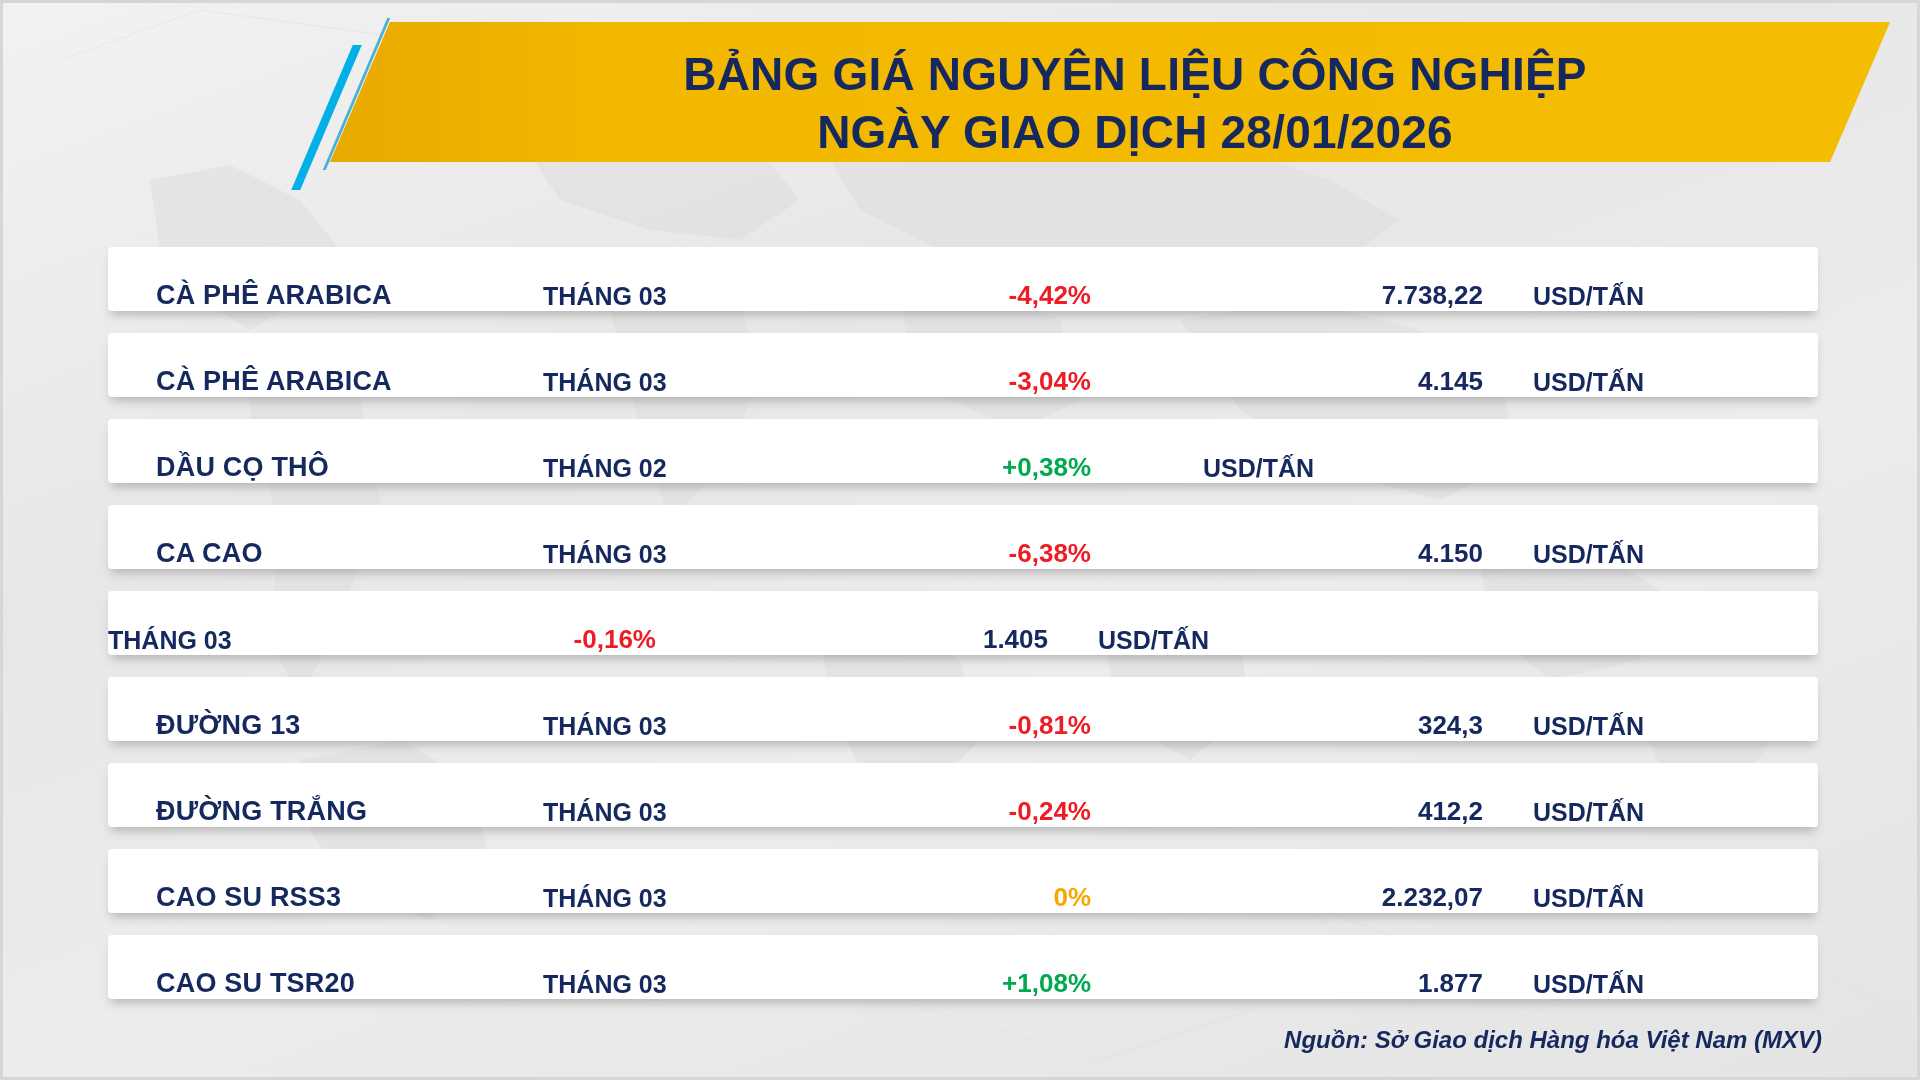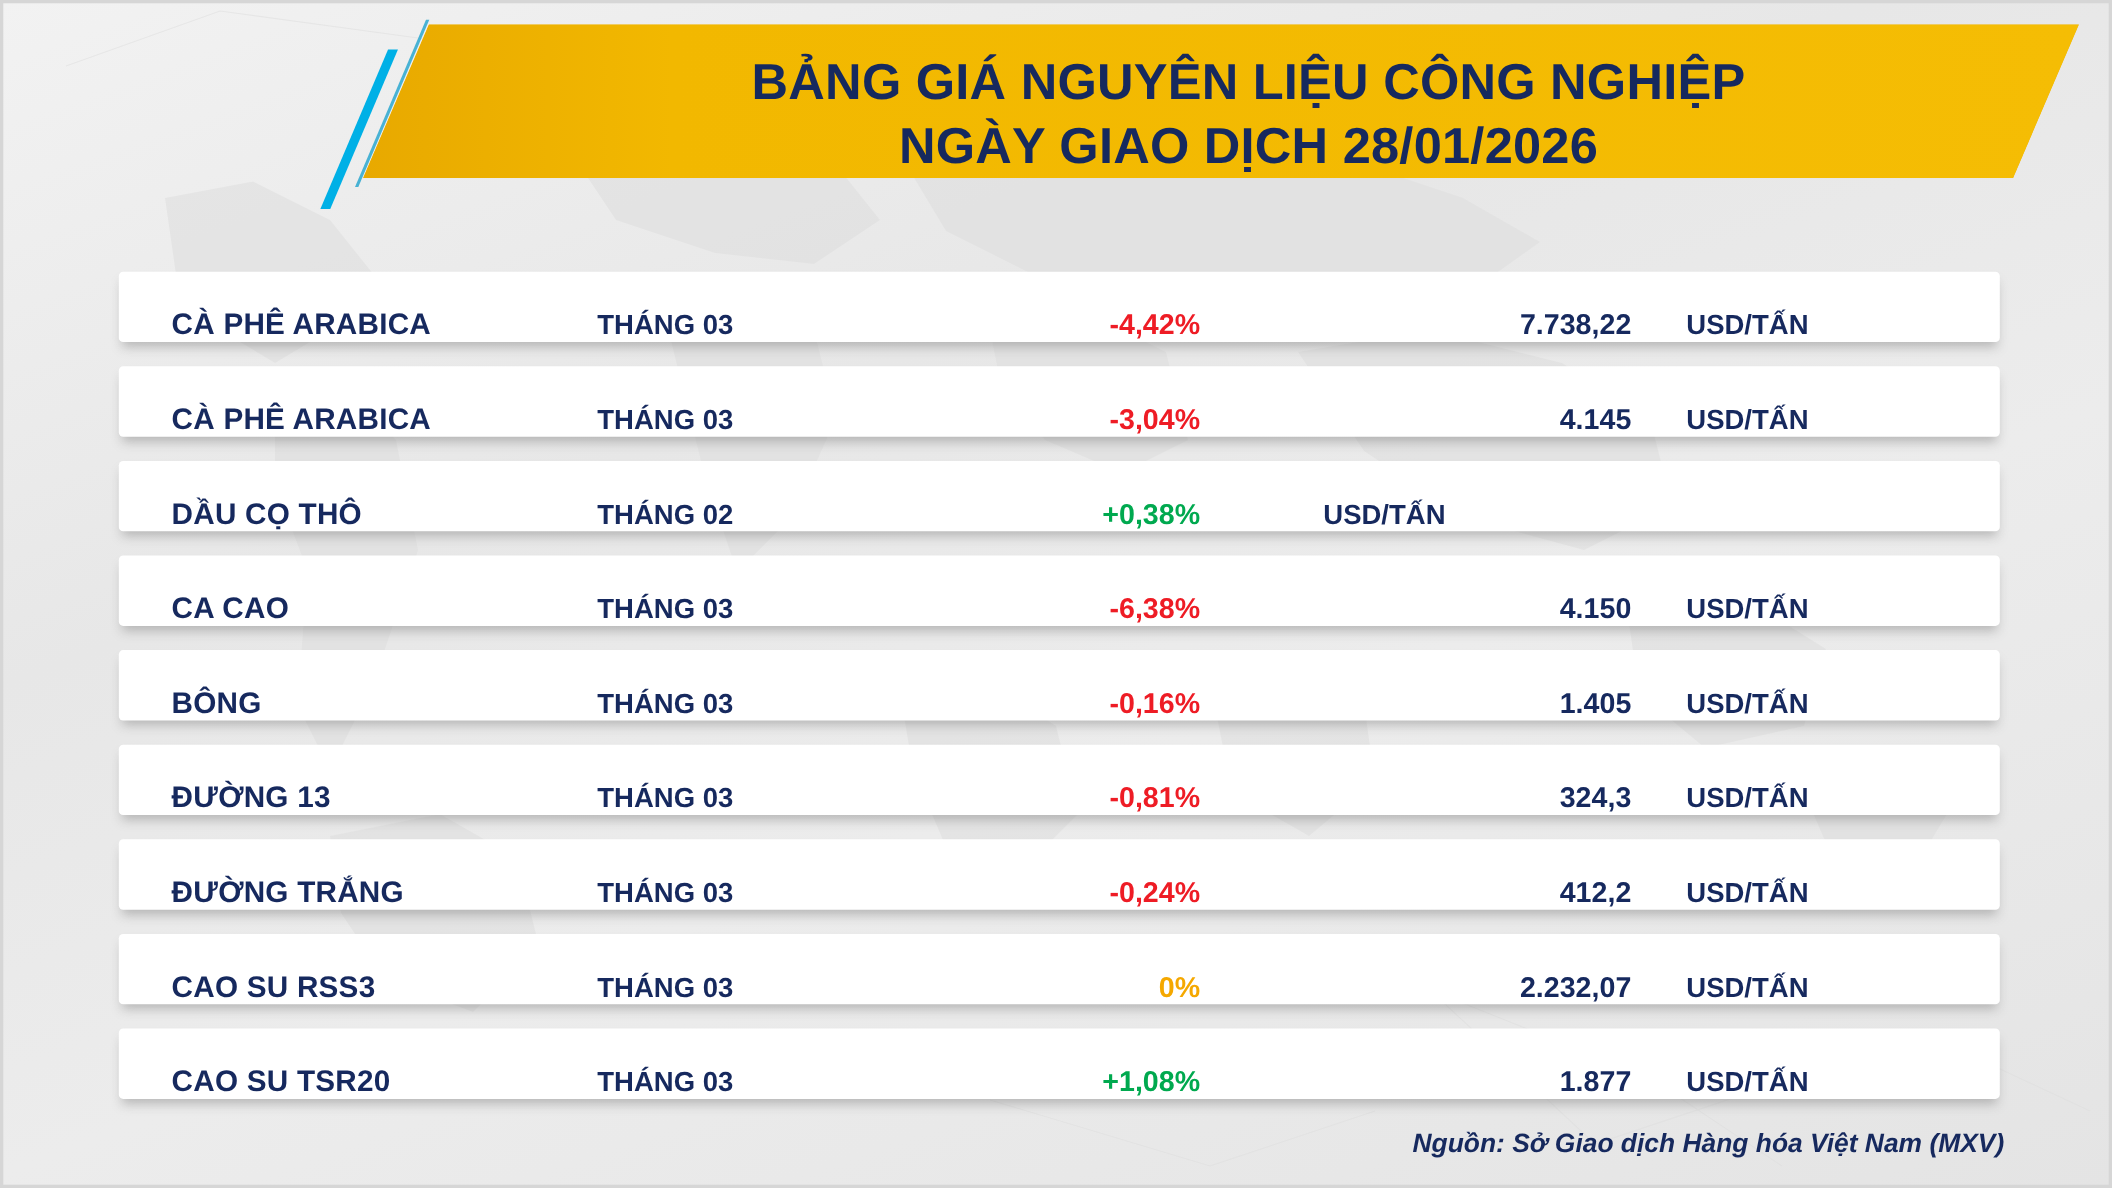--- a/index.html
+++ b/index.html
@@ -235,21 +235,20 @@
       <div class="c-unit">USD/TẤN</div>
     </div>
     <div class="row">
       <div class="c-name">CA CAO</div>
       <div class="c-month">THÁNG 03</div>
       <div class="c-change down">-6,38%</div>
       <div class="c-price">4.150</div>
       <div class="c-unit">USD/TẤN</div>
     </div>
     <div class="row">
-      <div class="c-name">BÔNG</div>
       <div class="c-month">THÁNG 03</div>
       <div class="c-change down">-0,16%</div>
       <div class="c-price">1.405</div>
       <div class="c-unit">USD/TẤN</div>
     </div>
     <div class="row">
       <div class="c-name">ĐƯỜNG 13</div>
       <div class="c-month">THÁNG 03</div>
       <div class="c-change down">-0,81%</div>
       <div class="c-price">324,3</div>

